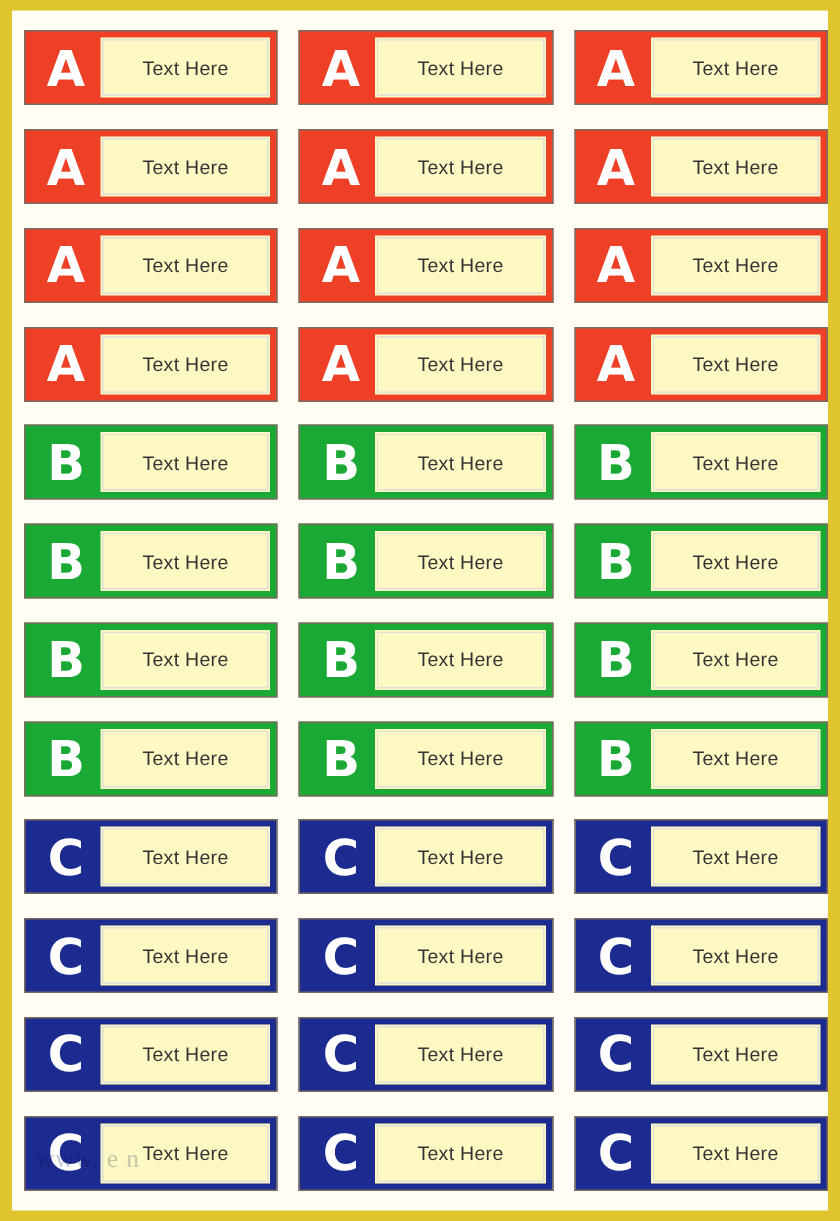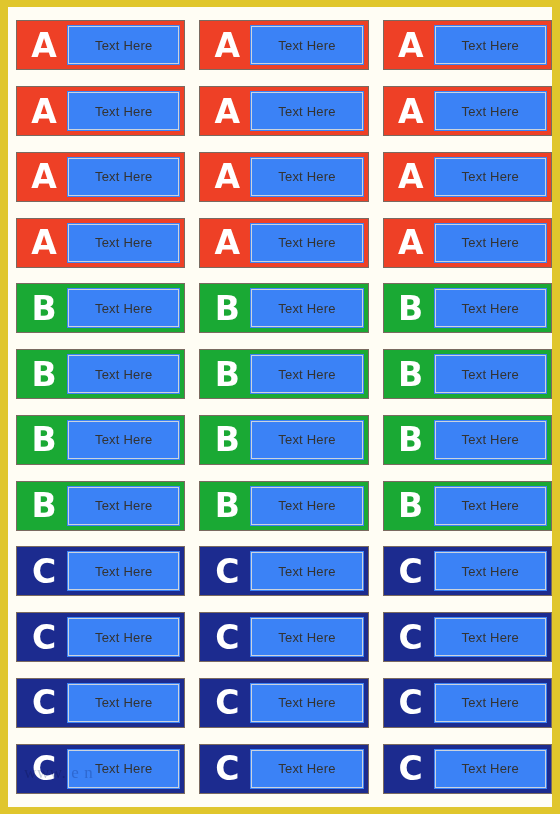--- a/index.html
+++ b/index.html
@@ -74,21 +74,21 @@
     font-family: "DejaVu Sans", sans-serif;
     font-weight: bold;
     font-size: 33px;
     line-height: 1;
     letter-spacing: 0px;
     user-select: none;
   }
 
   .label .text-box {
     flex: 1 1 auto;
-    background: #3b82f6;
+    background: #fef9c3;
     border: 1px solid rgba(255,255,255,0.0);
     display: flex;
     align-items: center;
     justify-content: center;
     box-shadow: inset 0 0 0 1px rgba(220,220,220,0.9);
   }
 
   .label .text-label {
     color: #333333;
     font-family: "Liberation Sans", sans-serif;

